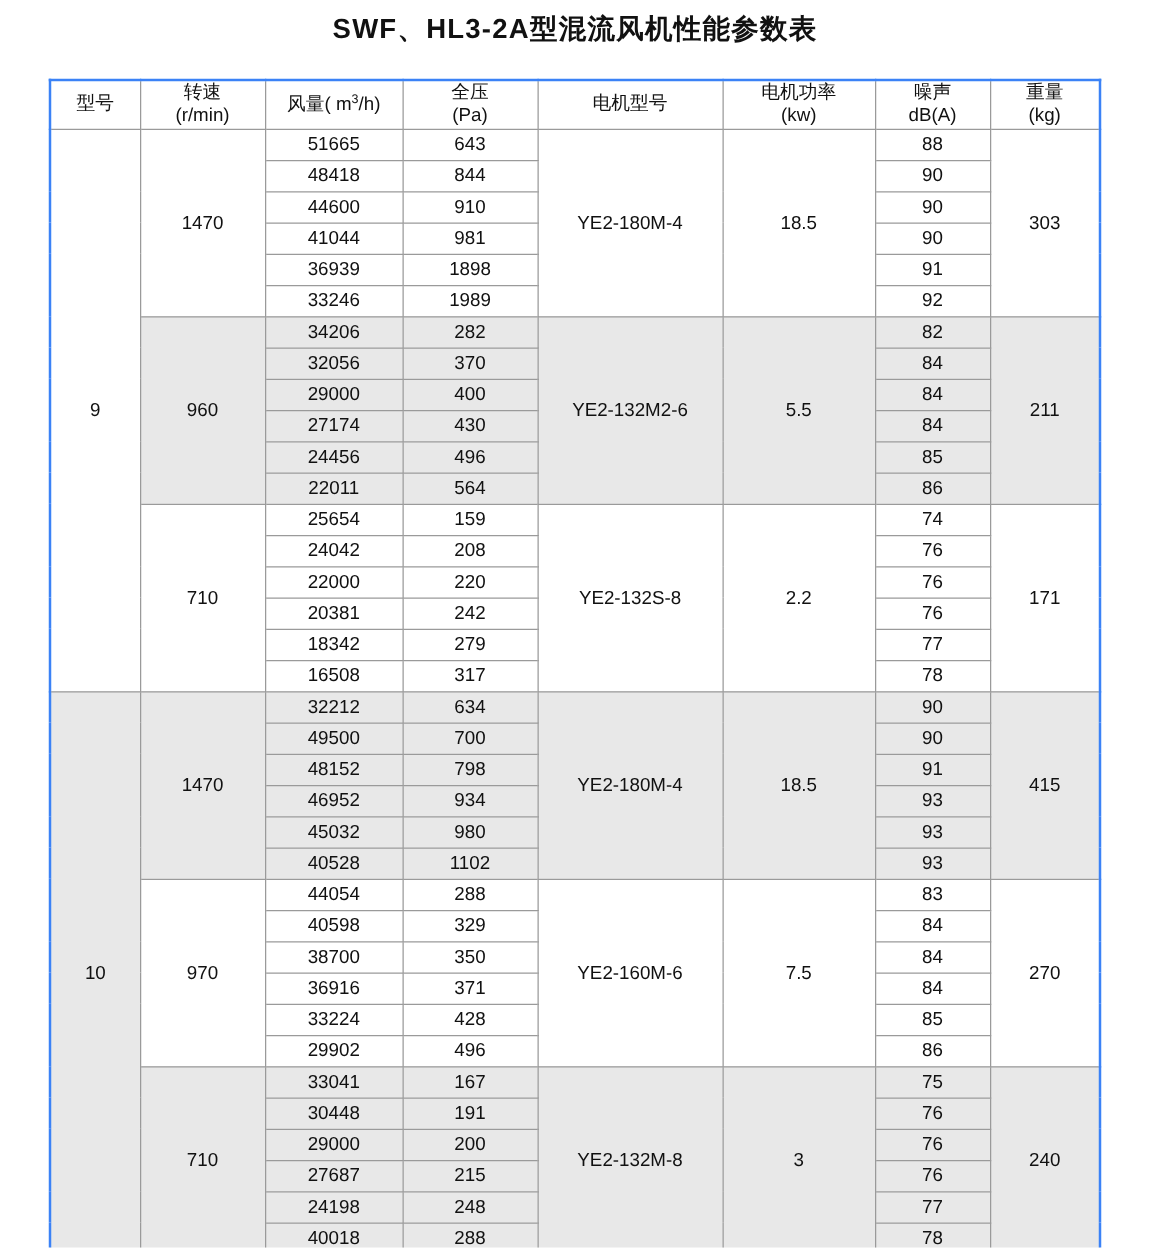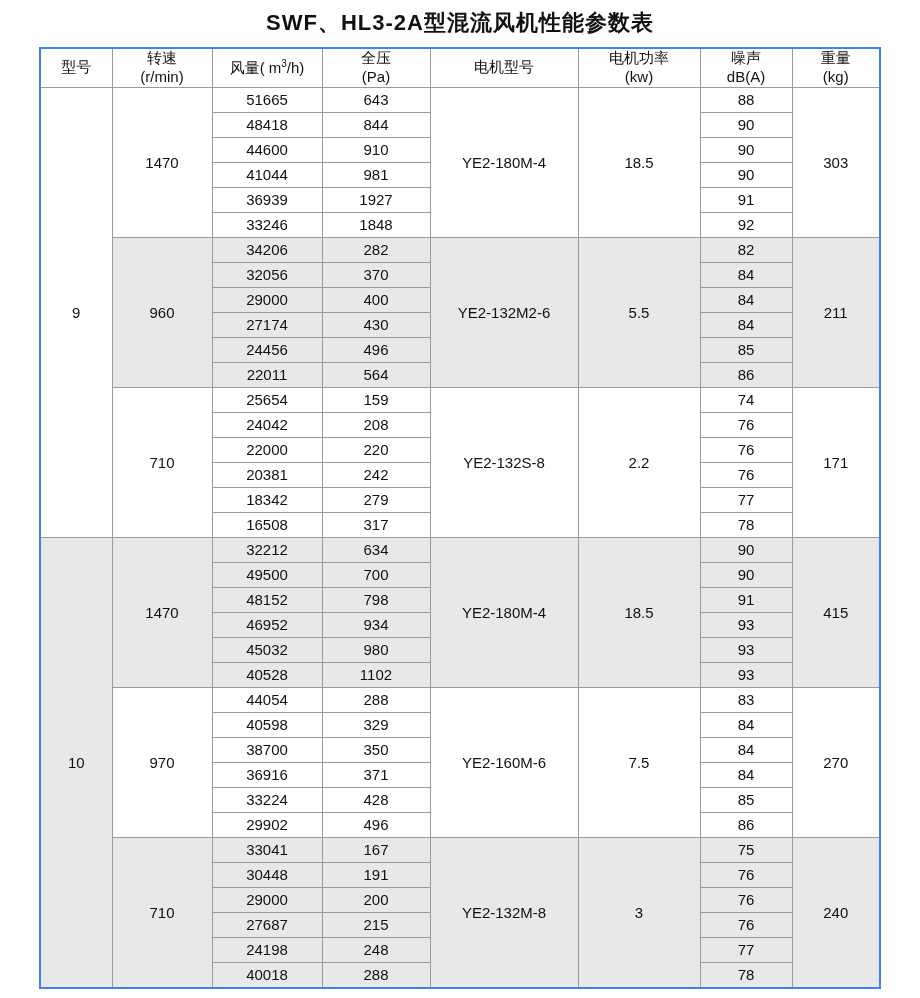--- a/index.html
+++ b/index.html
@@ -19,21 +19,21 @@
     height: 998px;
     position: relative;
     box-sizing: border-box;
   }
   .title {
     text-align: center;
     font-size: 22px;
     font-weight: bold;
     letter-spacing: 1px;
     padding-top: 8px;
-    padding-bottom: 9px;
+    padding-bottom: 25px;
     color: #111111;
   }
   table.spec {
     border-collapse: collapse;
     table-layout: fixed;
     margin: 0 auto;
     width: 840px;
     border: 2px solid #3b82f6;
   }
   table.spec td, table.spec th {
@@ -161,26 +161,26 @@
           <td class="press-cell">910</td>
           <td class="noise-cell">90</td>
         </tr>
         <tr>
           <td class="flow-cell">41044</td>
           <td class="press-cell">981</td>
           <td class="noise-cell">90</td>
         </tr>
         <tr>
           <td class="flow-cell">36939</td>
-          <td class="press-cell">1927</td>
+          <td class="press-cell">1898</td>
           <td class="noise-cell">91</td>
         </tr>
         <tr>
           <td class="flow-cell">33246</td>
-          <td class="press-cell">1848</td>
+          <td class="press-cell">1989</td>
           <td class="noise-cell">92</td>
         </tr>
         <tr class="shade grp-sep">
           <td class="rpm-cell" rowspan="6">960</td>
           <td class="flow-cell">34206</td>
           <td class="press-cell">282</td>
           <td class="motor-cell" rowspan="6">YE2-132M2-6</td>
           <td class="kw-cell" rowspan="6">5.5</td>
           <td class="noise-cell">82</td>
           <td class="wt-cell" rowspan="6">211</td>

